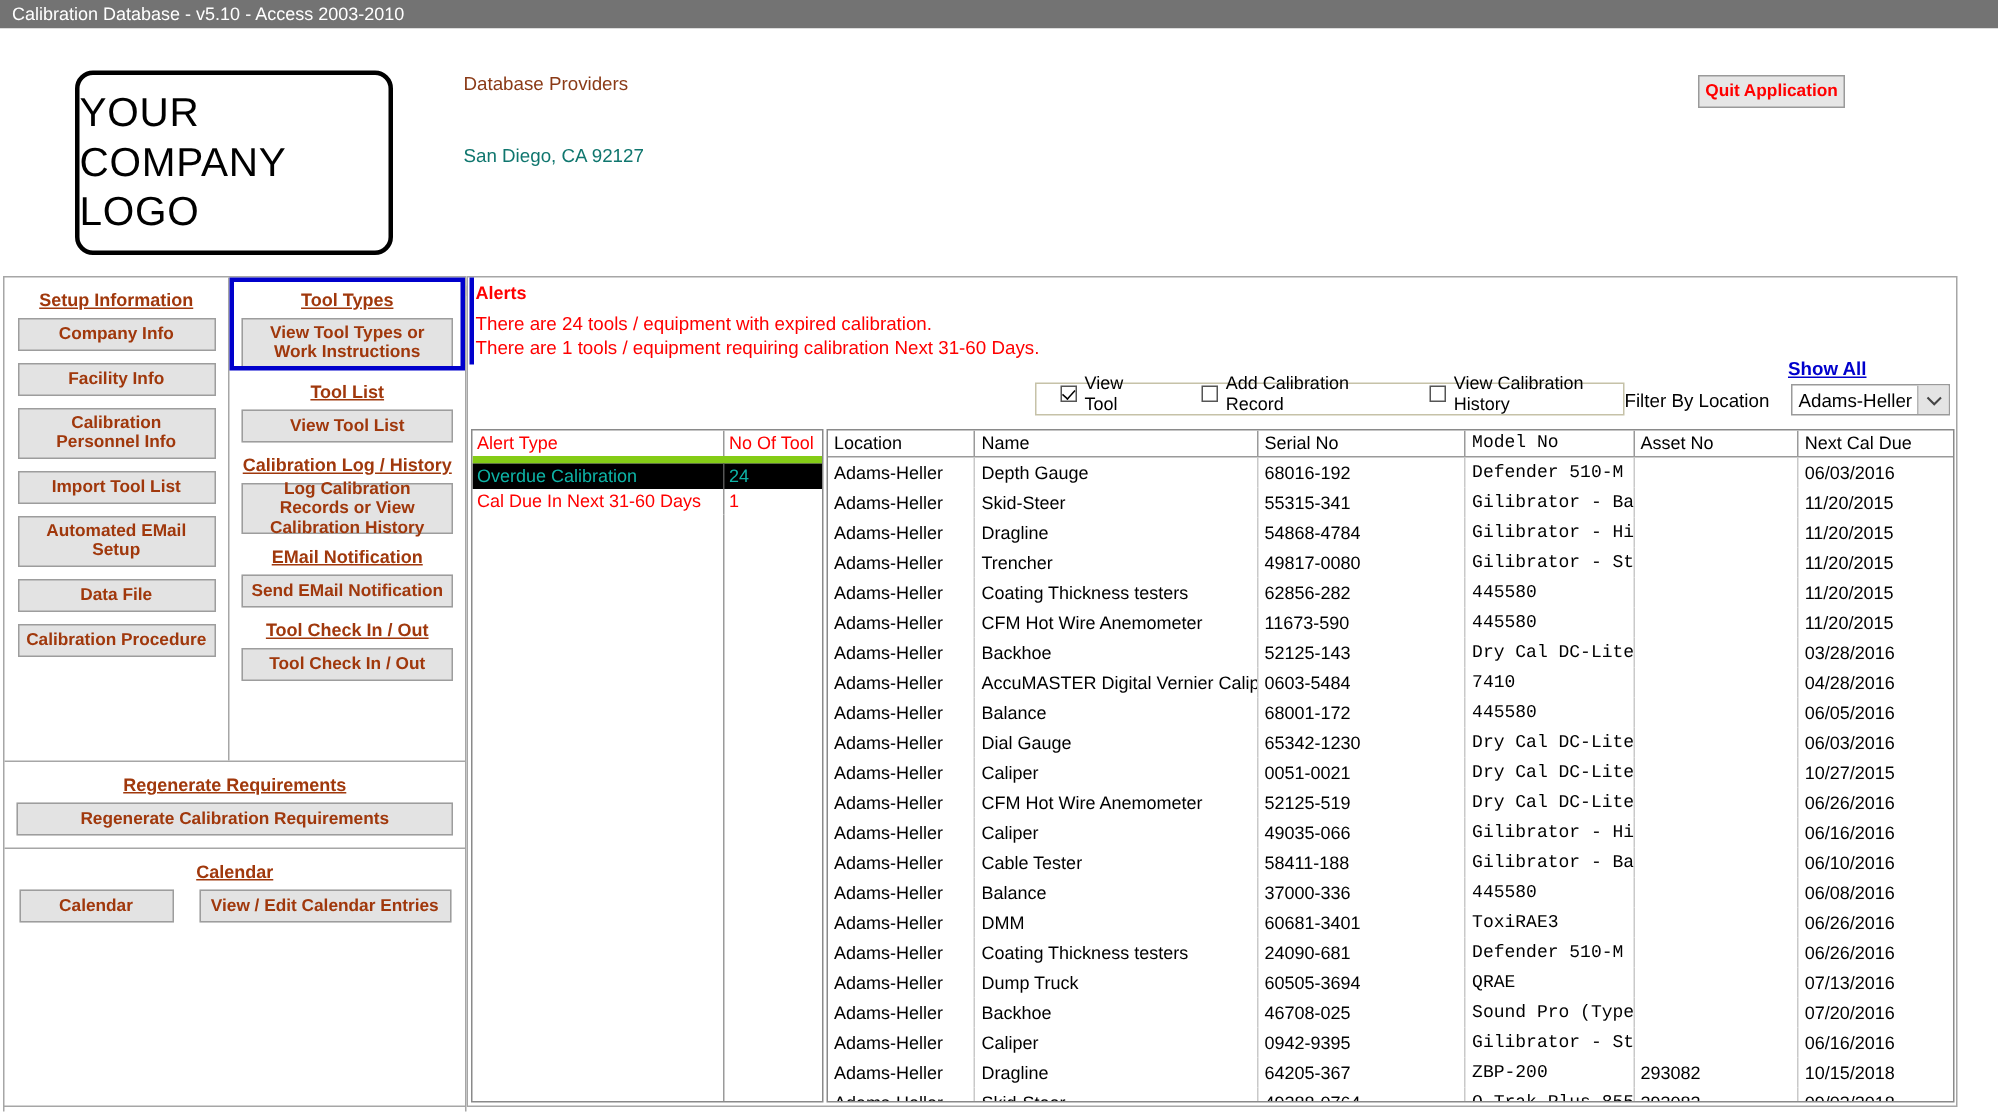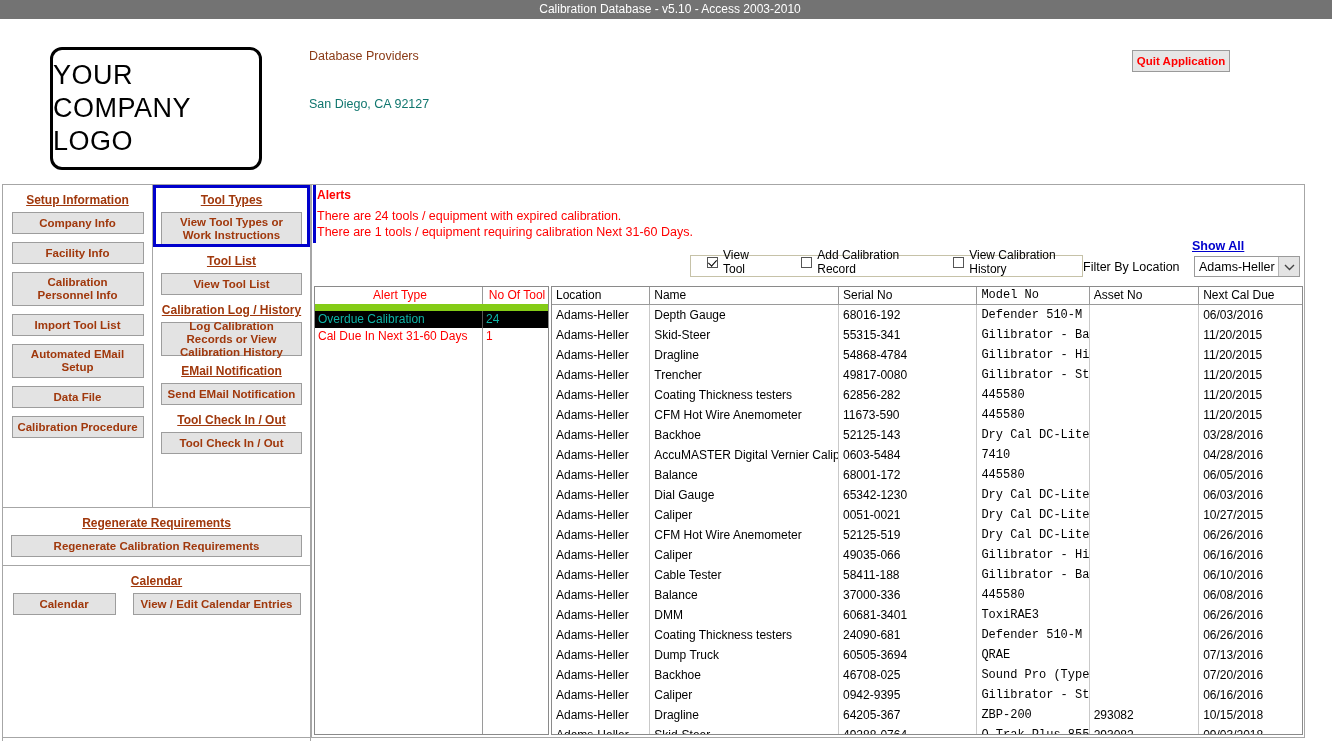--- a/index.html
+++ b/index.html
@@ -6,21 +6,21 @@
   body{
     width:1332px;height:741px;overflow:hidden;
     background:#ffffff;
     font-family:"Liberation Sans","DejaVu Sans",sans-serif;
     -webkit-font-smoothing:antialiased;
   }
   
   #titlebar{
     height:19px;background:#737373;color:#ffffff;
     font-size:12px;line-height:19px;padding-left:8px;
-    white-space:nowrap;overflow:hidden;text-align:center;
+    white-space:nowrap;overflow:hidden;
   }
   
   #header{position:relative;height:165px;background:#fff;}
   #logo-box{
     position:absolute;left:50px;top:28px;width:206px;height:117px;
     border:3px solid #000;border-radius:12px;background:#fff;
     display:flex;flex-direction:column;justify-content:center;
     font-size:27px;line-height:33px;color:#000;letter-spacing:.5px;
   }
   #logo-box span{display:block;}
@@ -119,21 +119,21 @@
     content:"";position:absolute;left:2px;top:0px;width:4px;height:7px;
     border:solid #000;border-width:0 1.5px 1.5px 0;transform:rotate(42deg);
   }
 
   
   #alert-grid{
     position:absolute;left:2px;top:101px;width:235px;height:449px;
     border:1px solid #8a8a8a;box-sizing:border-box;background:#fff;
     font-size:12px;overflow:hidden;
   }
-  #alert-grid .hrow{display:flex;height:17px;border-bottom:7px solid #84cc16;text-align:center;}
+  #alert-grid .hrow{display:flex;height:17px;border-bottom:5px solid #84cc16;}
   #alert-grid .hc{color:#ff0000;padding-left:3px;line-height:17px;box-sizing:border-box;overflow:hidden;white-space:nowrap;}
   #alert-grid .hc.c1{width:168px;border-right:1px solid #9a9a9a;}
   #alert-grid .hc.c2{width:65px;}
   .ag-row{display:flex;height:17px;}
   .ag-row .dc{padding-left:3px;line-height:17px;box-sizing:border-box;overflow:hidden;white-space:nowrap;color:#ff0000;}
   .ag-row .dc.c1{width:168px;border-right:1px solid #9a9a9a;}
   .ag-row .dc.c2{width:65px;}
   .ag-row.sel{background:#000000;}
   .ag-row.sel .dc{color:#0db3a6;border-right-color:#555;}
 

